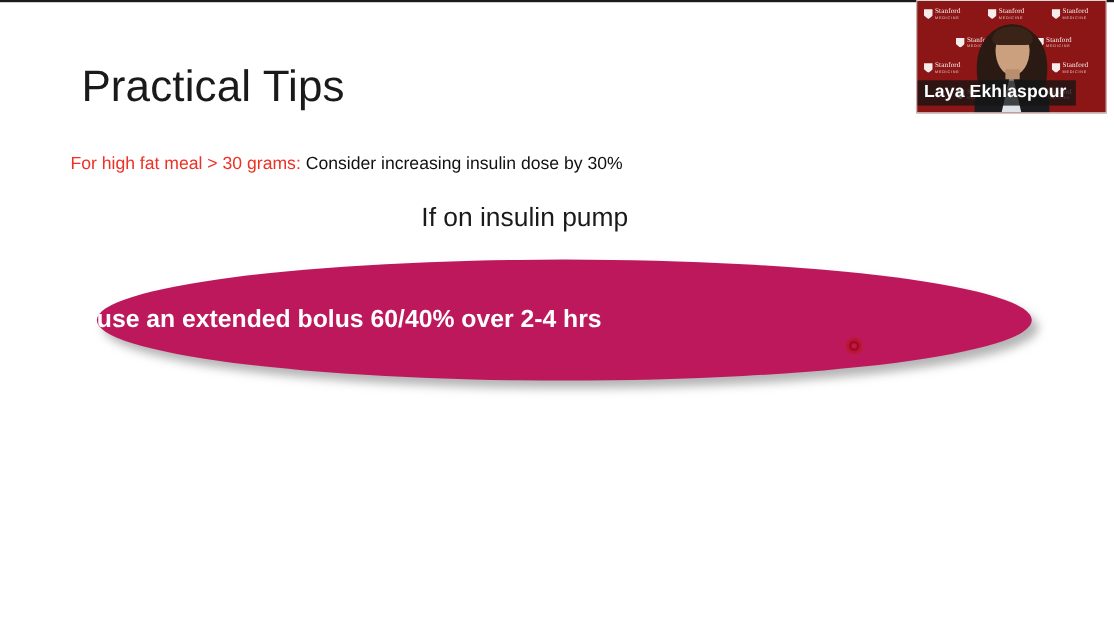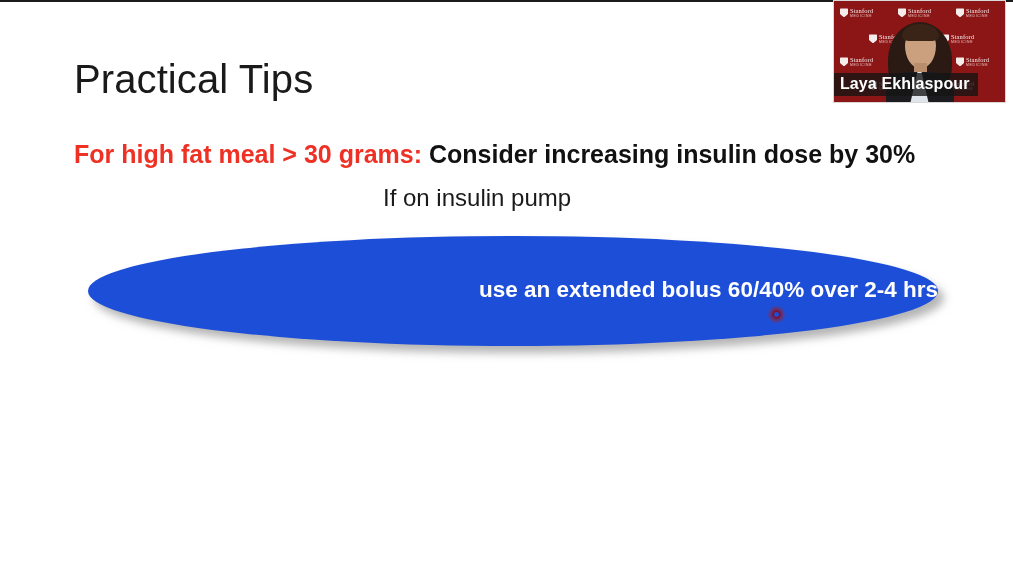--- a/index.html
+++ b/index.html
@@ -44,24 +44,24 @@
     font-weight: 400;
     color: #1a1a1a;
     letter-spacing: 0.1px;
     white-space: nowrap;
     line-height: 1.1;
   }
 
   
   #subheading {
     position: absolute;
-    left: 74px;
+    left: 64px;
     top: 141px;
-    font-size: 25px;
-    font-weight: bold;
+    font-size: 16px;
+    font-weight: normal;
     white-space: nowrap;
     line-height: 1.1;
   }
   #subheading .hl {
     color: #ee3124;
   }
   #subheading .rest {
     color: #111111;
   }
 
@@ -80,25 +80,25 @@
   }
   #caption-injection {
     left: 397px;
     top: 394px;
   }
 
   
   .ellipse {
     position: absolute;
     border-radius: 50%;
-    background: #1d4ed8;
+    background: #be185d;
     box-shadow: 6px 7px 9px rgba(120,120,120,0.55);
     display: flex;
     align-items: center;
-    justify-content: flex-end;
+    justify-content: flex-start;
   }
   #ellipse-pump {
     left: 88px;
     top: 236px;
     width: 850px;
     height: 110px;
   }
   #ellipse-injection {
     left: 89px;
     top: 443px;

